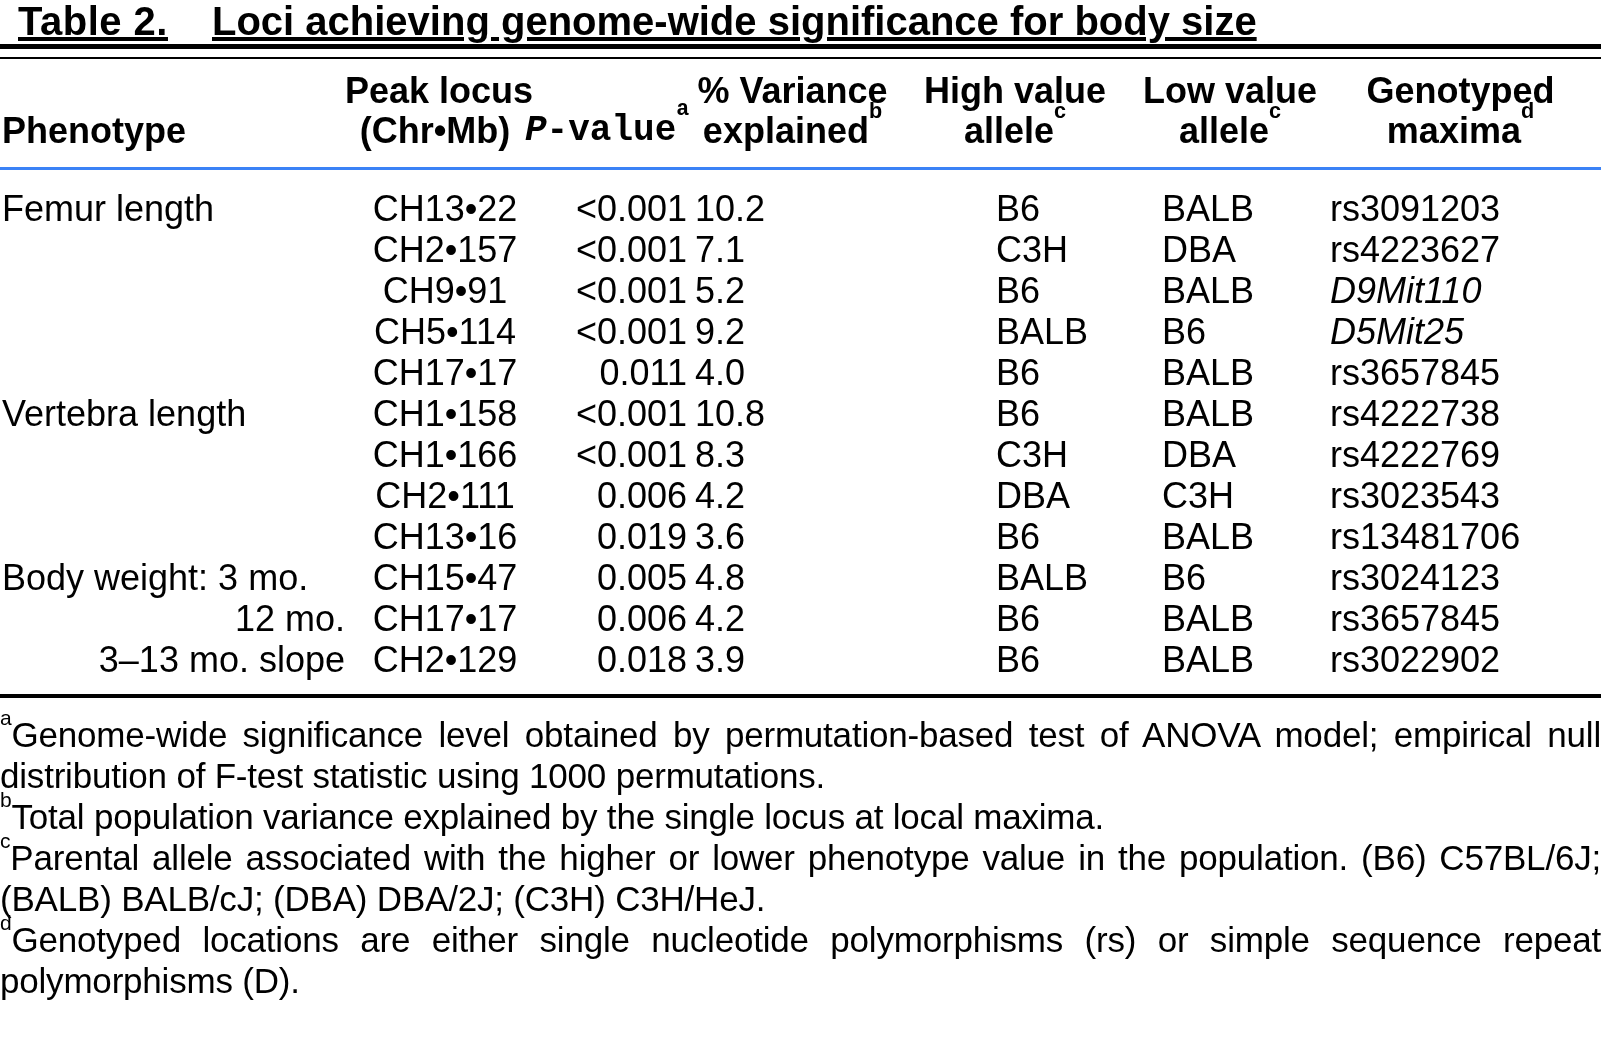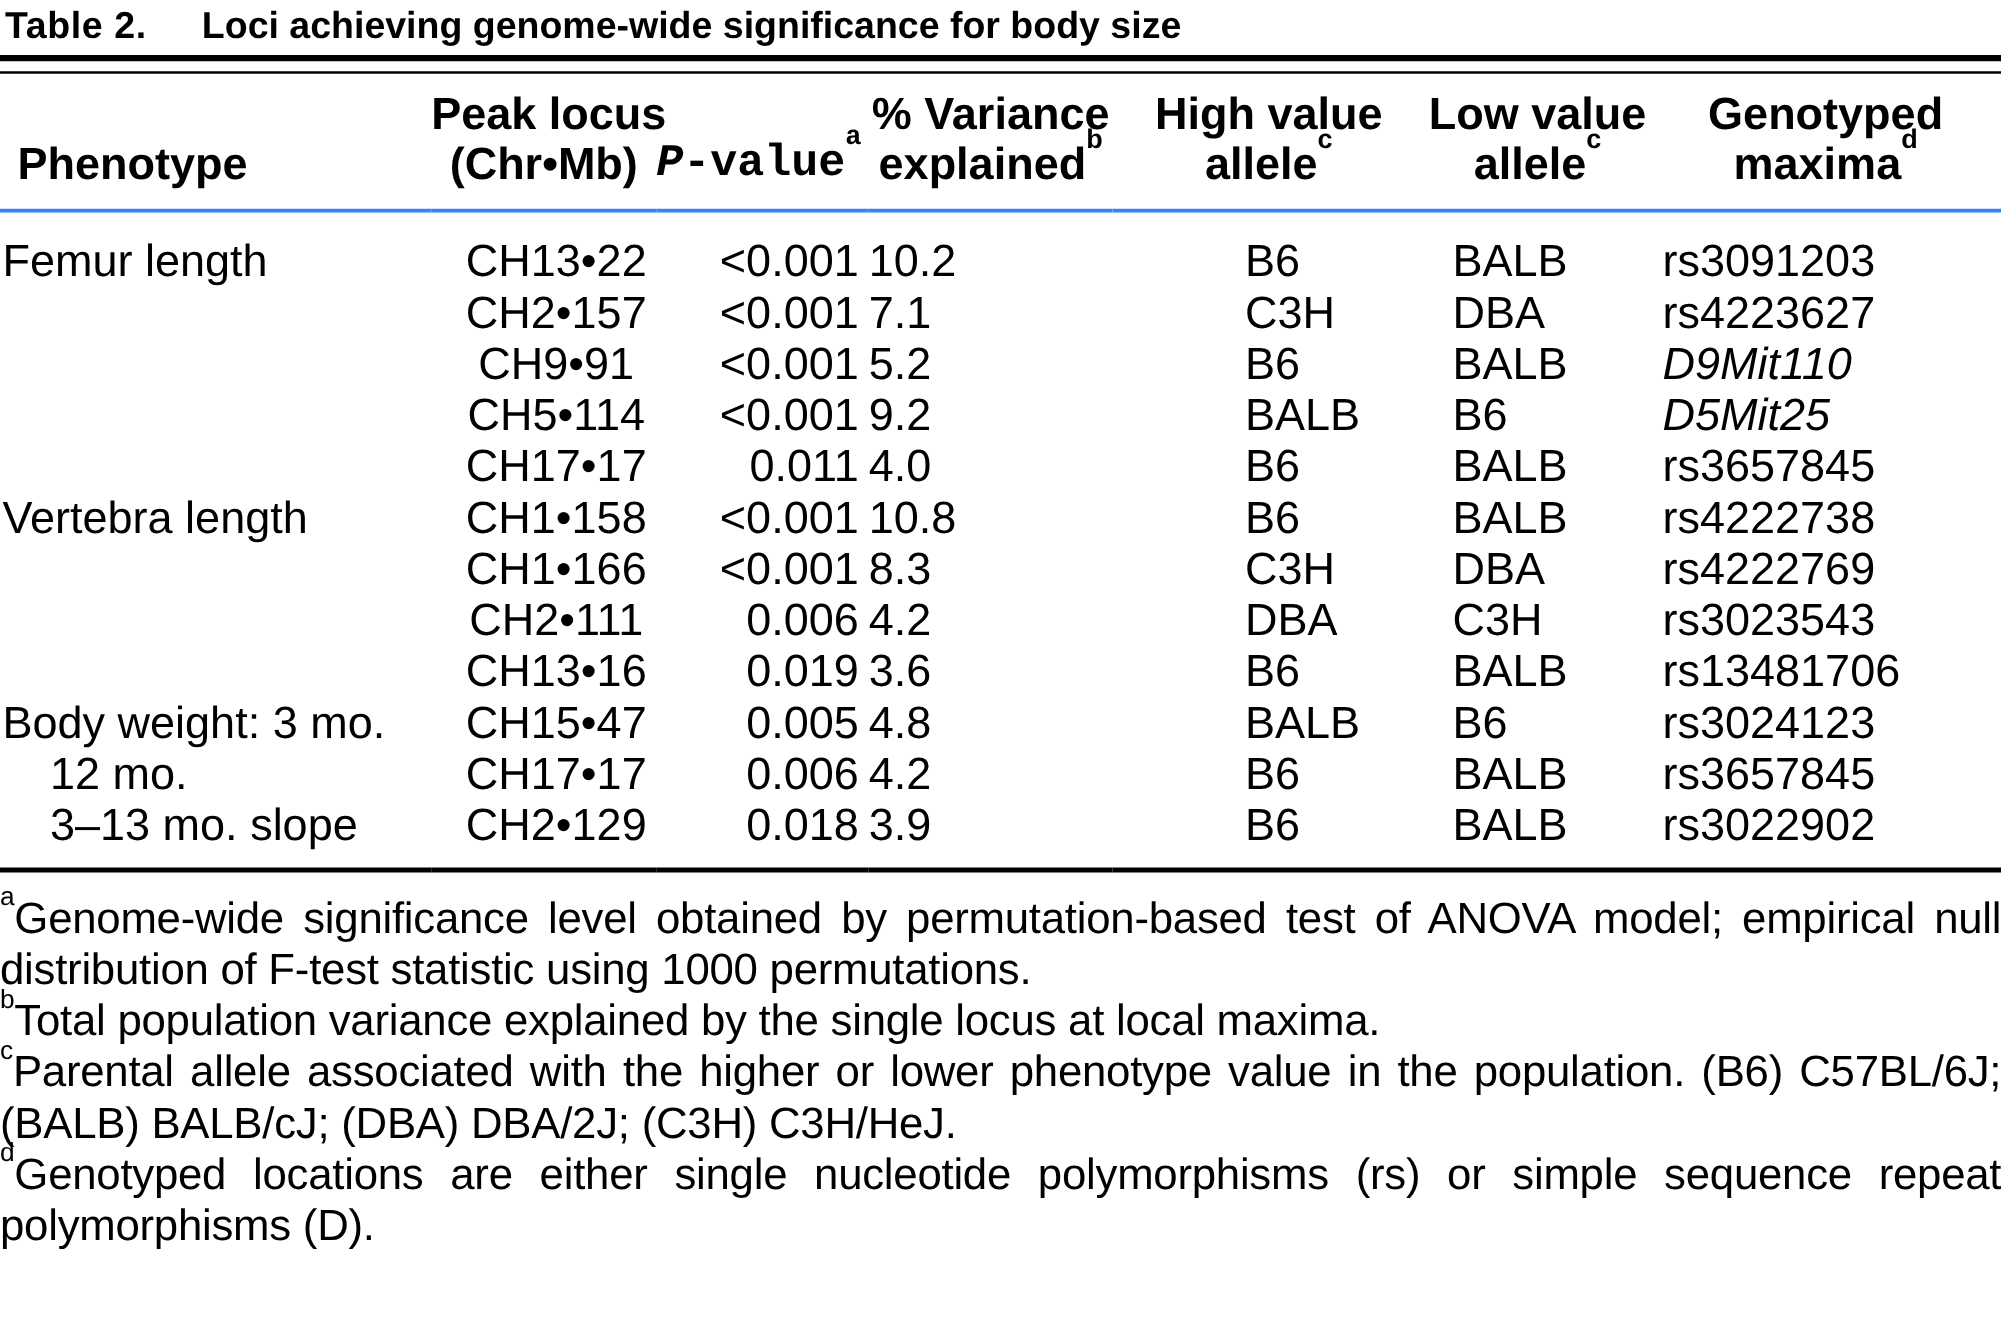--- a/index.html
+++ b/index.html
@@ -5,51 +5,51 @@
   html,body{margin:0;padding:0;background:#ffffff;color:#000000;}
   body{
     width:1601px;height:1064px;overflow:hidden;
     font-family:"Liberation Sans", sans-serif;
     -webkit-font-smoothing:antialiased;
   }
   .page{width:1601px;}
 
   
   .title-row{
-    font-size:30px;font-weight:bold;line-height:40px;
-    padding:1px 0 0 4px;white-space:nowrap;
+    font-size:40px;font-weight:bold;line-height:40px;
+    padding:1px 0 0 18px;white-space:nowrap;text-decoration:underline;
   }
   .title-label{font-weight:900;margin-right:44px;letter-spacing:0.5px;}
 
   
   .rule-thick{height:5px;background:#000;margin-top:3px;}
   .rule-gap{height:8px;}
   .rule-thin{height:2px;background:#000;}
 
   
   table{width:100%;border-collapse:collapse;table-layout:fixed;border-bottom:4px solid #000;}
   thead th{
     font-size:36px;font-weight:bold;line-height:40px;
     vertical-align:bottom;padding:12px 0 16px 0;
     border-bottom:3px solid #3b82f6;white-space:nowrap;
   }
-  th.h-left{text-align:left;padding-left:14px;}
+  th.h-left{text-align:left;padding-left:2px;}
   th.h-center{text-align:center;}
   th.h-right{text-align:right;padding-right:6px;font-family:Liberation Mono, monospace;}
   sup{font-size:0.60em;position:relative;top:-0.55em;line-height:0;}
 
   tbody td{
     font-size:36px;line-height:41px;height:41px;
     padding:0;white-space:nowrap;overflow:visible;
   }
   tbody tr:first-child td{padding-top:18px;}
   tbody tr:last-child td{padding-bottom:14px;}
 
   td.c-phen{text-align:left;padding-left:2px;}
-  td.c-phen.indent{padding-left:40px;}
+  td.c-phen.indent{padding-left:40px;text-align:right;}
   td.c-peak{text-align:center;padding-left:20px;}
   td.c-p{text-align:right;padding-right:8px;}
   td.c-var{padding-right:14px;}
   td.c-high{text-align:left;padding-left:106px;}
   td.c-low{text-align:left;padding-left:22px;}
   td.c-locus{text-align:left;padding-left:10px;}
   .it{font-style:italic;}
 
   
   .footnotes{

